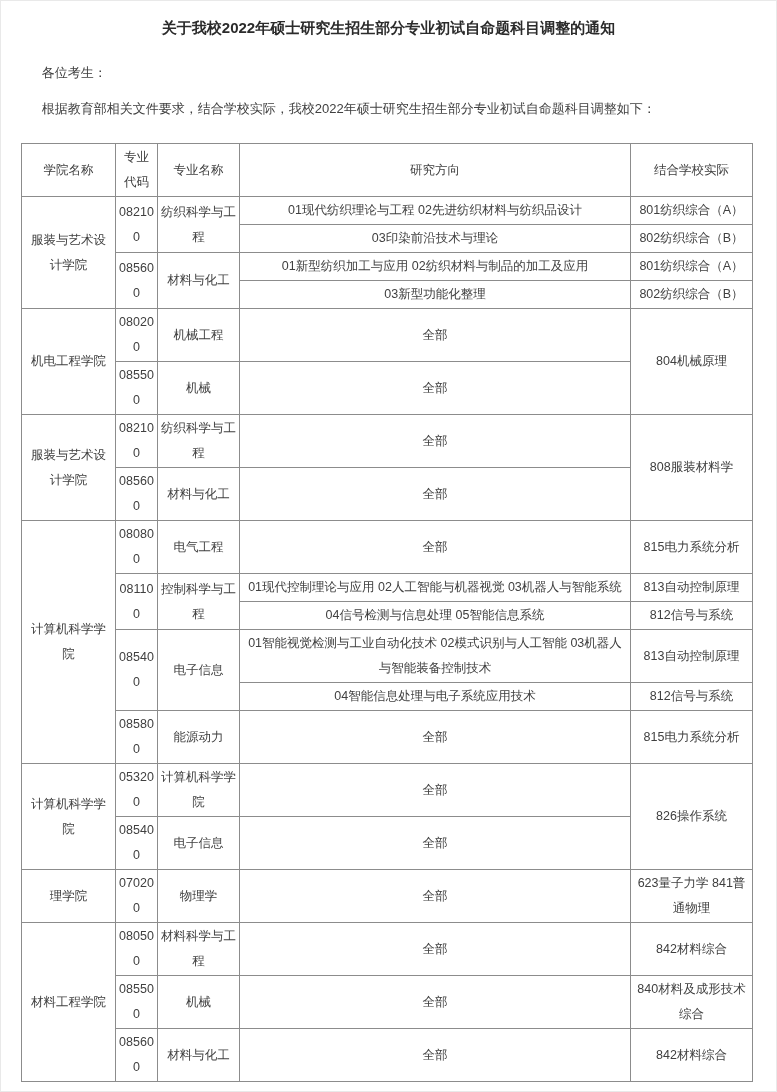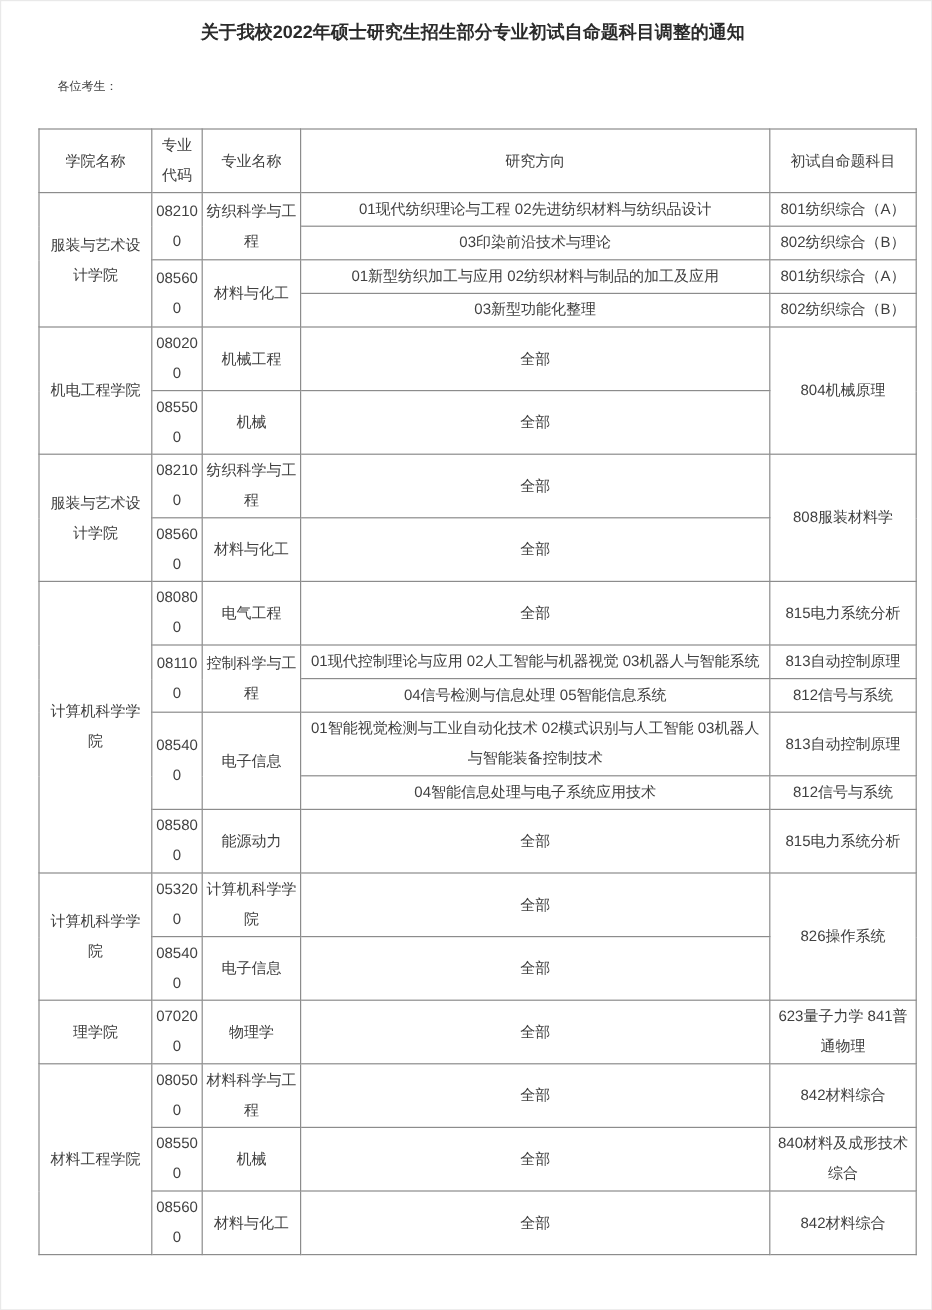--- a/index.html
+++ b/index.html
@@ -6,33 +6,33 @@
   html, body { background: #ffffff; }
   body {
     font-family: "Liberation Sans", "DejaVu Sans", sans-serif;
     color: #404040;
   }
   .page {
     width: 777px;
     height: 1092px;
     background: #ffffff;
     border: 1px solid #e9e9e9;
-    padding: 14px 20px 0 31px;
+    padding: 14px 20px 0 20px;
     overflow: hidden;
   }
   .doc-title {
     font-size: 15px;
     font-weight: bold;
     color: #2b2b2b;
     text-align: center;
     line-height: 22px;
     margin-top: 2px;
   }
   .para {
-    font-size: 10px;
+    font-size: 13px;
     line-height: 20px;
     color: #404040;
     text-indent: 1.6em;
   }
   .greeting { margin-top: 24px; }
   .intro   { margin-top: 16px; }
   table.subjects {
     margin-top: 24px;
     border-collapse: collapse;
     table-layout: fixed;
@@ -62,36 +62,37 @@
 </style>
 </head>
 <body>
 
 <div class="page">
 
   <div class="doc-title">关于我校2022年硕士研究生招生部分专业初试自命题科目调整的通知</div>
 
   <p class="para greeting">各位考生：</p>
 
+  <p class="para intro">根据教育部相关文件要求，结合学校实际，我校2022年硕士研究生招生部分专业初试自命题科目调整如下：</p>
 
   <table class="subjects">
     <colgroup>
       <col class="c-college">
         <col class="c-code">
         <col class="c-major">
         <col class="c-dir">
         <col class="c-subject">
     </colgroup>
     <thead>
       <tr>
         <th>学院名称</th>
         <th>专业代码</th>
         <th>专业名称</th>
         <th>研究方向</th>
-        <th>初试自命题科目</th>
+        <th>结合学校实际</th>
       </tr>
     </thead>
     <tbody>
       <tr class="r-short">
         <td class="cell-college" rowspan="4">服装与艺术设计学院</td>
         <td class="cell-code" rowspan="2">082100</td>
         <td class="cell-major" rowspan="2">纺织科学与工程</td>
         <td class="cell-direction">01现代纺织理论与工程 02先进纺织材料与纺织品设计</td>
         <td class="cell-subject">801纺织综合（A）</td>
       </tr>

